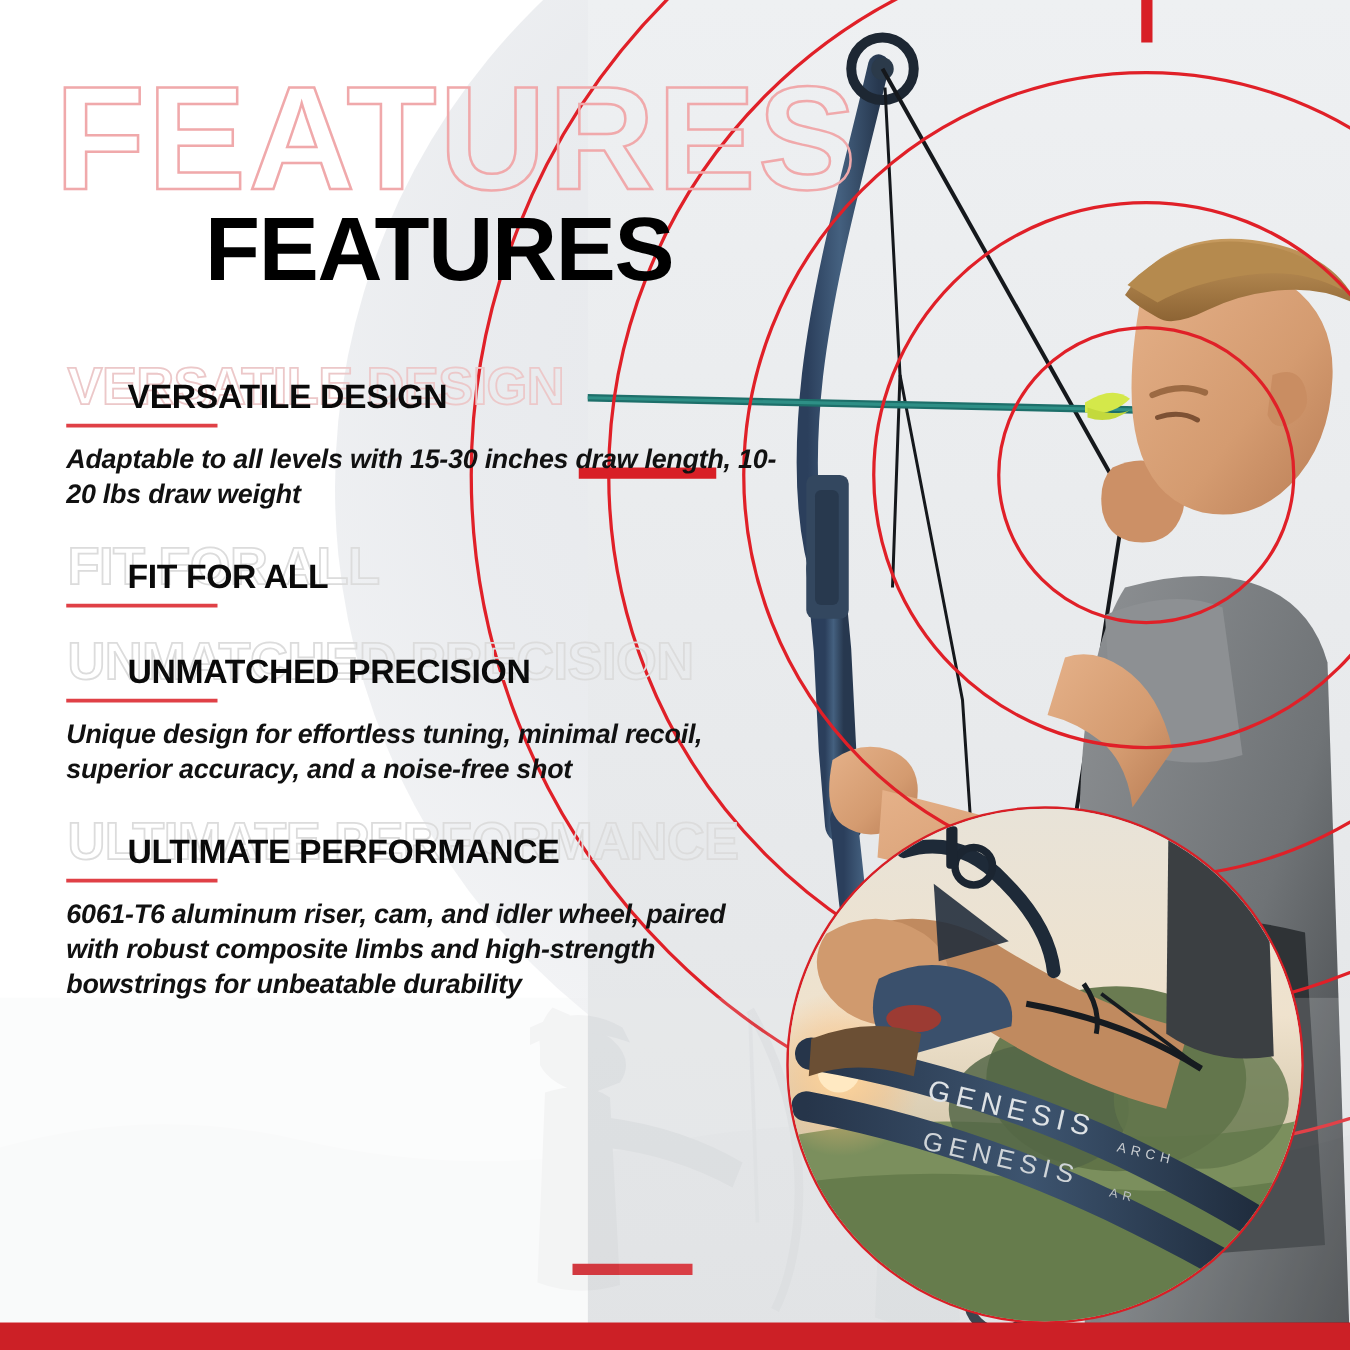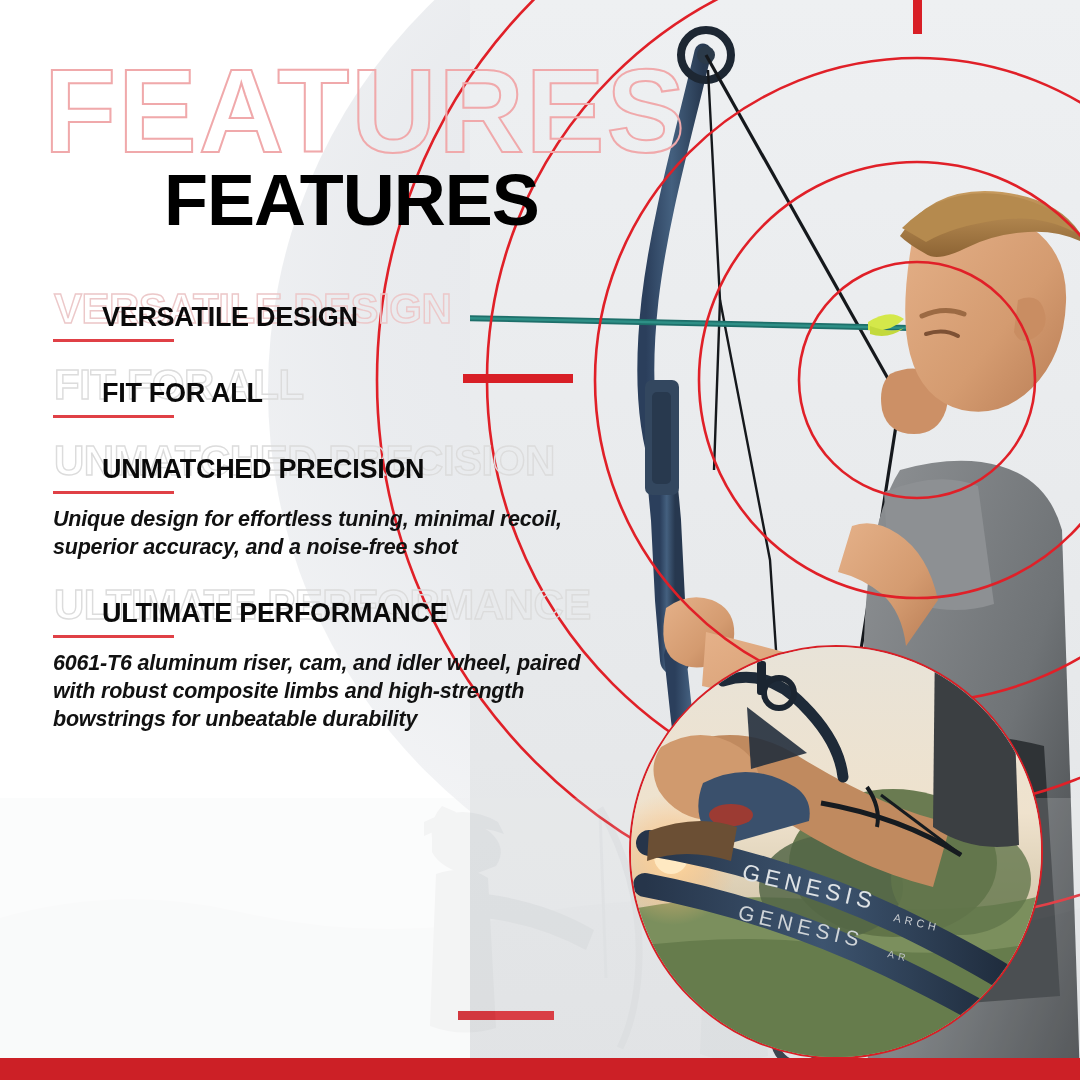--- a/index.html
+++ b/index.html
@@ -325,20 +325,21 @@
   </div>
 
   <div class="features">
 
     <div class="feature">
       <div class="f-head-wrap">
         <div class="f-ghost red">VERSATILE DESIGN</div>
         <div class="f-title">VERSATILE DESIGN</div>
         <div class="f-rule"></div>
       </div>
+      <div class="f-body">Adaptable to all levels with 15-30 inches draw length, 10-20 lbs draw weight</div>
     </div>
 
     <div class="feature">
       <div class="f-head-wrap">
         <div class="f-ghost">FIT FOR ALL</div>
         <div class="f-title">FIT FOR ALL</div>
         <div class="f-rule"></div>
       </div>
     </div>
 

